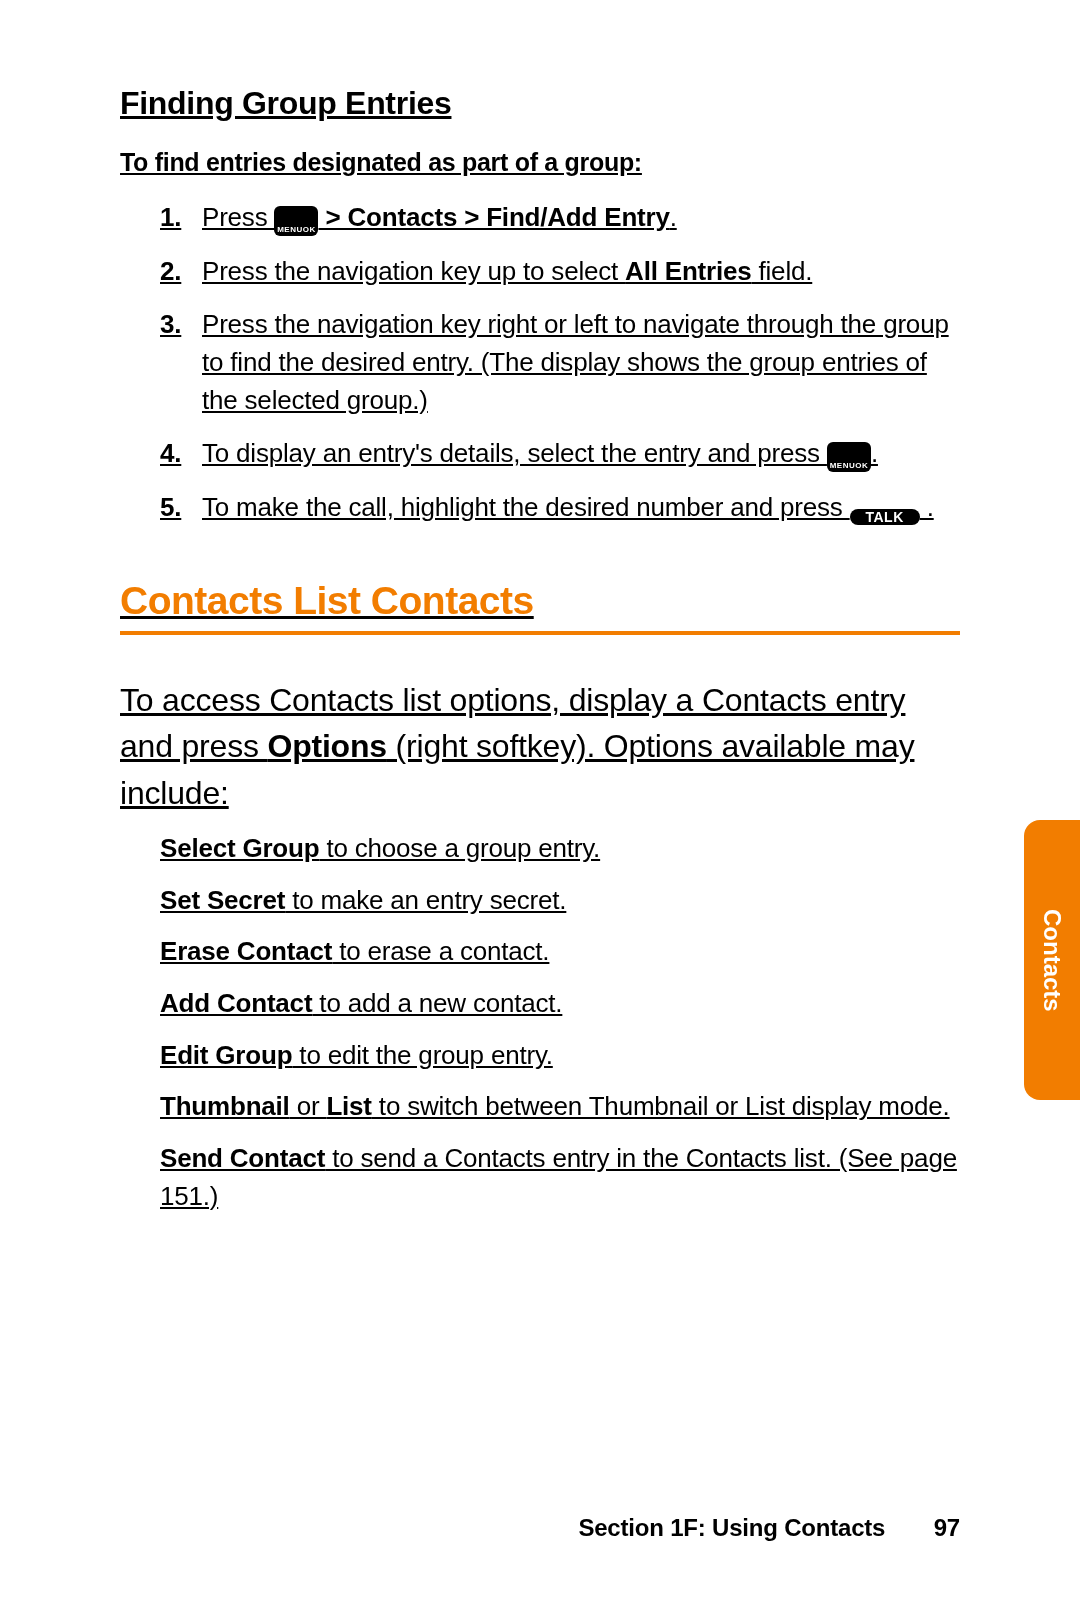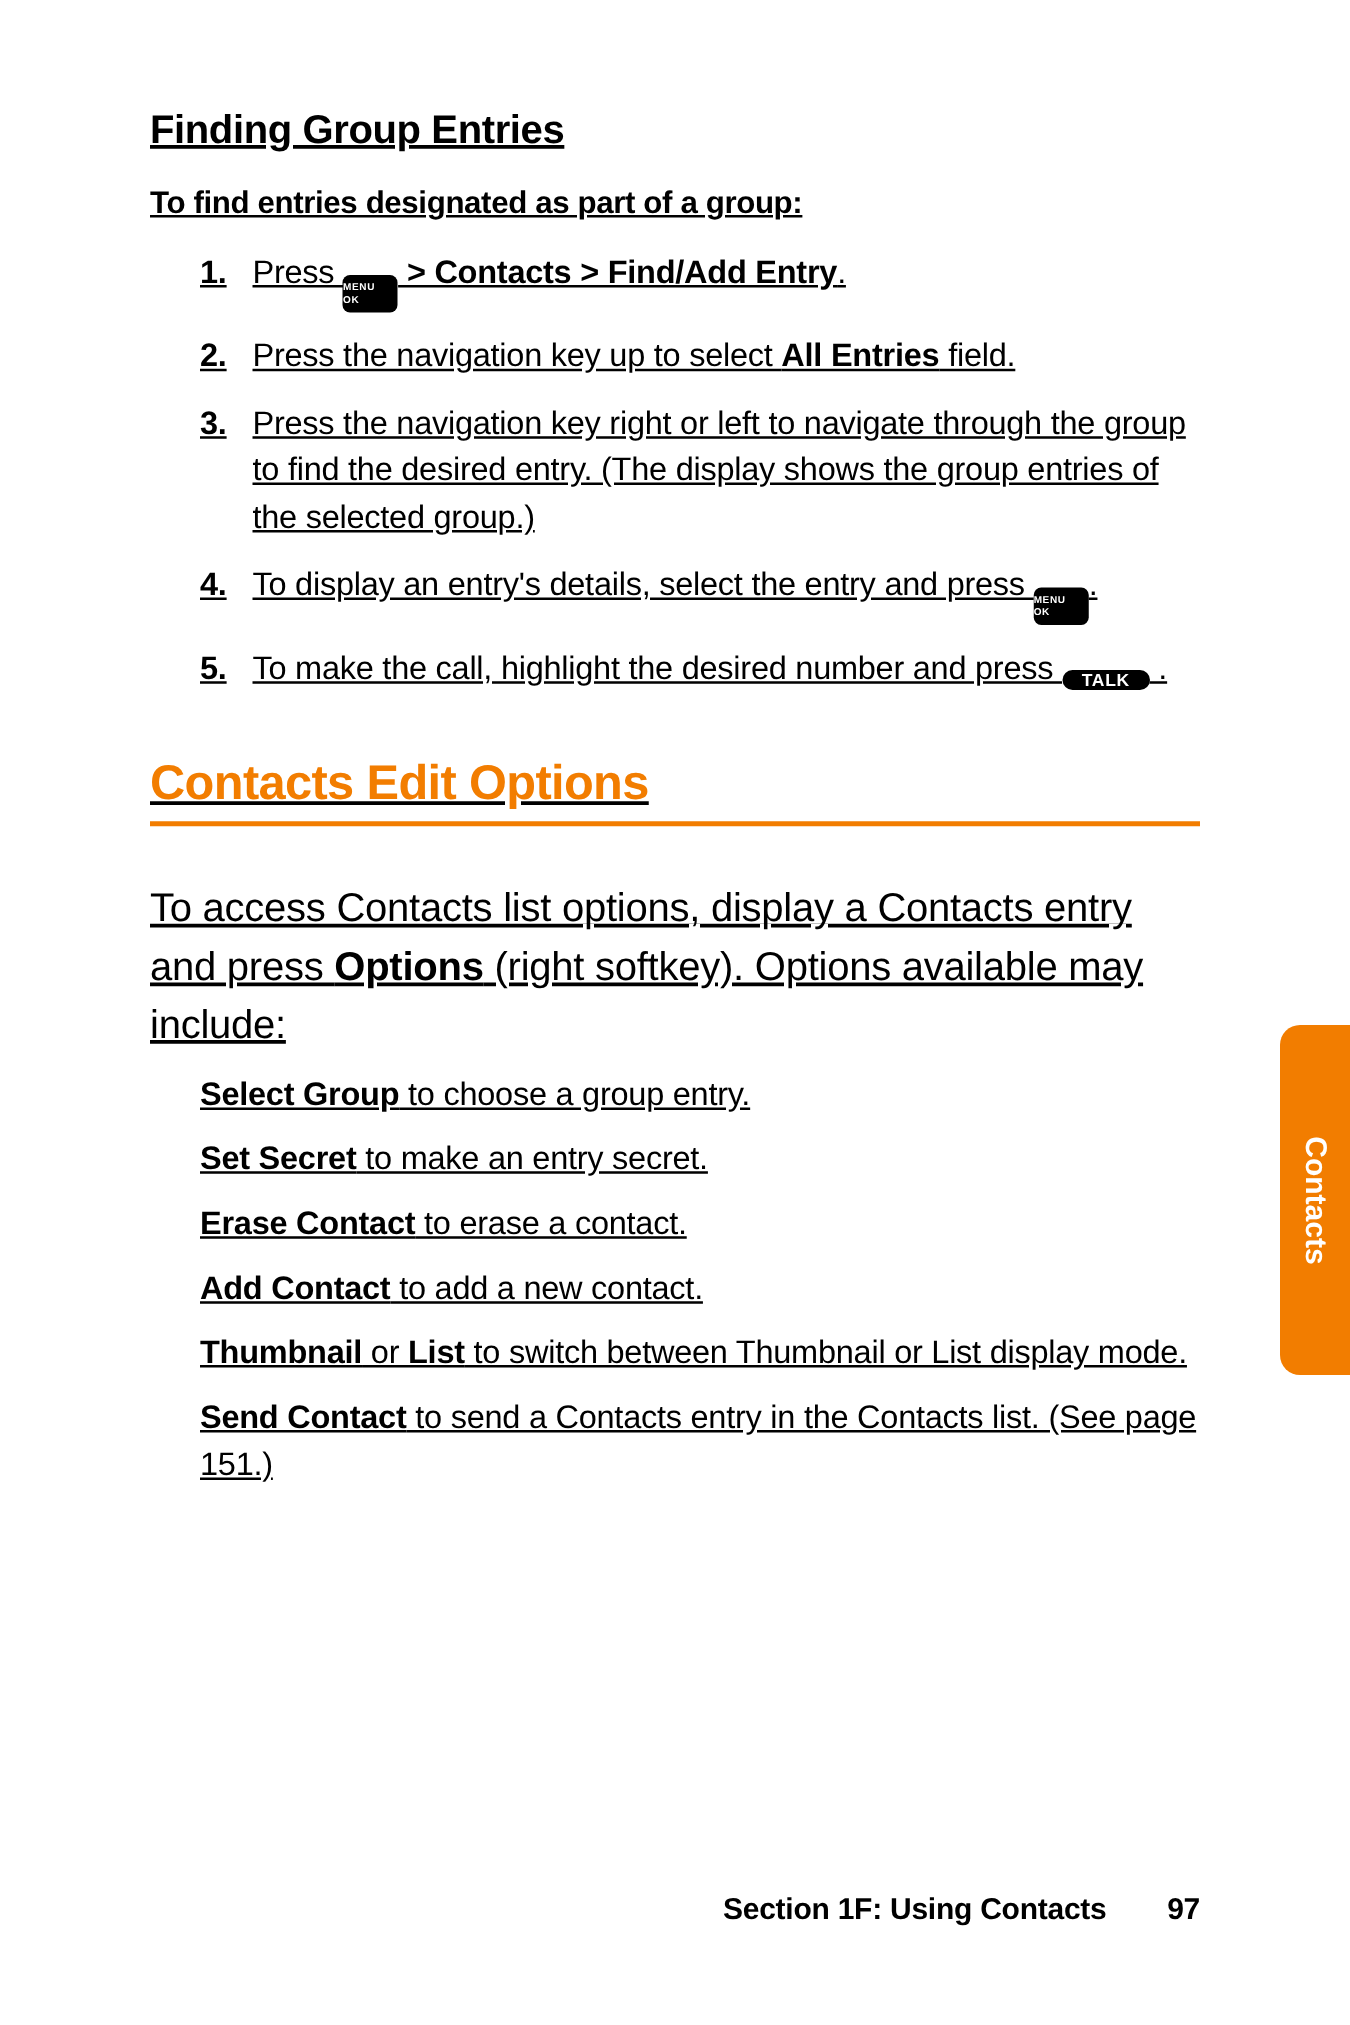--- a/index.html
+++ b/index.html
@@ -42,23 +42,22 @@
   }
   ol.steps > li > .num {
     font-weight: 700;
     min-width: 42px;
   }
   ol.steps > li > .body {
     flex: 1;
   }
   .menu-icon {
     display: inline-flex;
-    flex-direction: column;
     justify-content: center;
-    align-items: flex-start;
+    align-items: flex-end;
     width: 44px;
     height: 30px;
     background: #000;
     color: #fff;
     border-radius: 6px;
     font-size: 8px;
     font-weight: 700;
     line-height: 1;
     vertical-align: -6px;
     padding: 2px 0;
@@ -177,32 +176,33 @@
       </span>
     </li>
     <li>
       <span class="num">5.</span>
       <span class="body">
         <span>To make the call, highlight the desired number and press </span><span class="talk-icon">TALK</span><span> .</span>
       </span>
     </li>
   </ol>
 
-  <div class="h-major">Contacts Edit Options</div>
+  <div class="h-major">Contacts List Contacts</div>
   <div class="rule"></div>
 
   <div class="para">
     <span>To access Contacts list options, display a Contacts entry and press </span><b>Options</b><span> (right softkey). Options available may include:</span>
   </div>
 
   <div class="opts">
     <div class="opt"><b>Select Group</b><span> to choose a group entry.</span></div>
     <div class="opt"><b>Set Secret</b><span> to make an entry secret.</span></div>
     <div class="opt"><b>Erase Contact</b><span> to erase a contact.</span></div>
     <div class="opt"><b>Add Contact</b><span> to add a new contact.</span></div>
+    <div class="opt"><b>Edit Group</b><span> to edit the group entry.</span></div>
     <div class="opt"><b>Thumbnail</b><span> or </span><b>List</b><span> to switch between Thumbnail or List display mode.</span></div>
     <div class="opt"><b>Send Contact</b><span> to send a Contacts entry in the Contacts list. (See page 151.)</span></div>
   </div>
 </div>
 
 <div class="side-tab">
   <span>Contacts</span>
 </div>
 
 <div class="footer">

